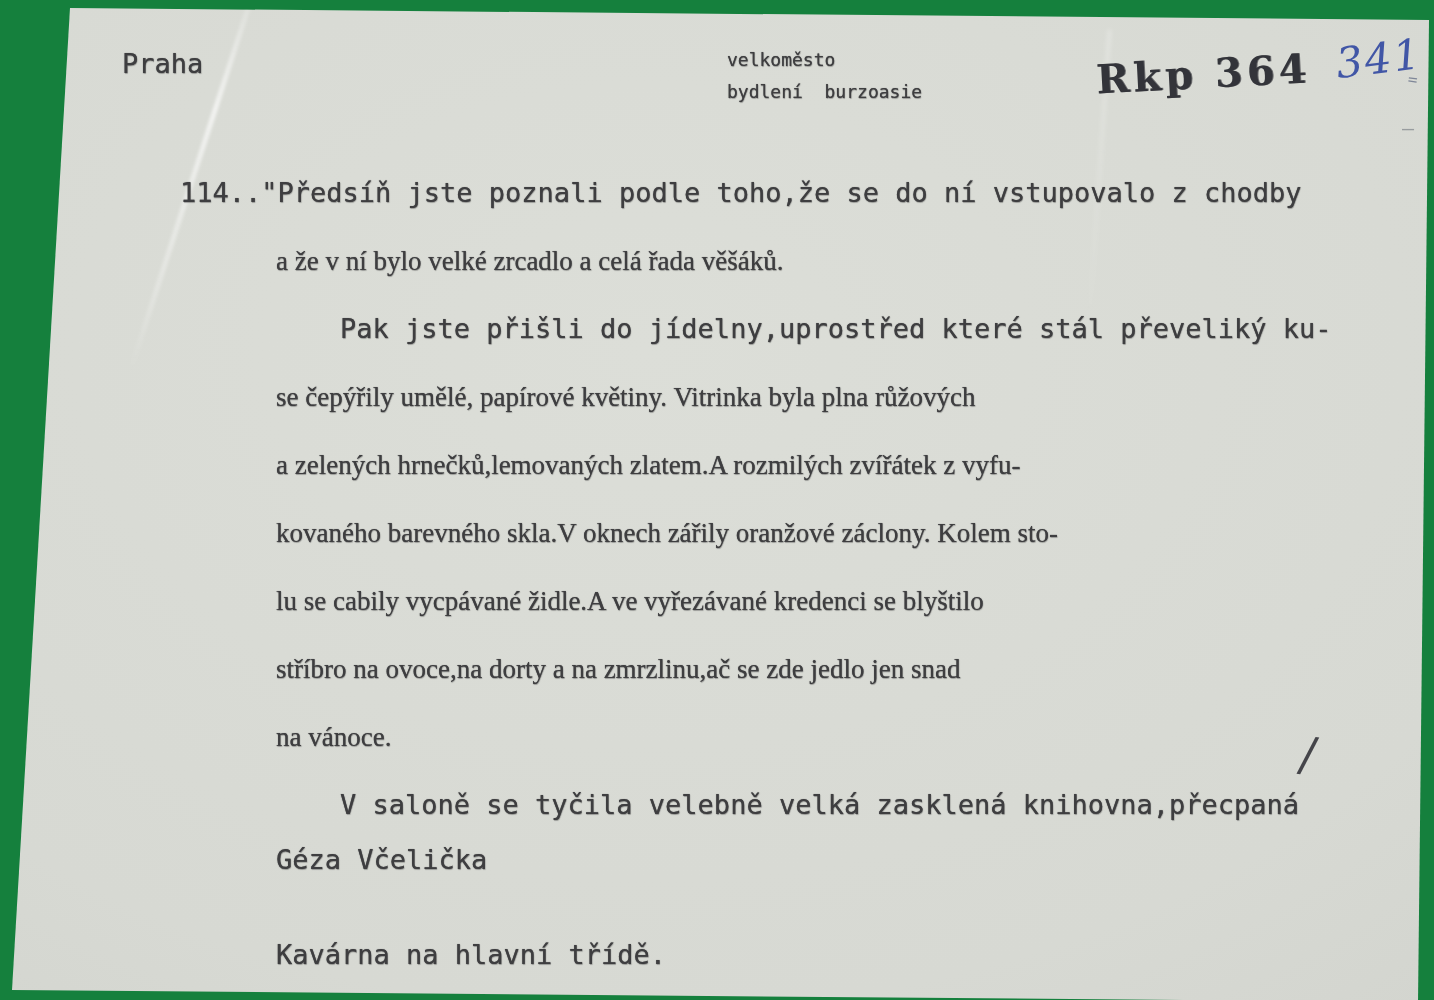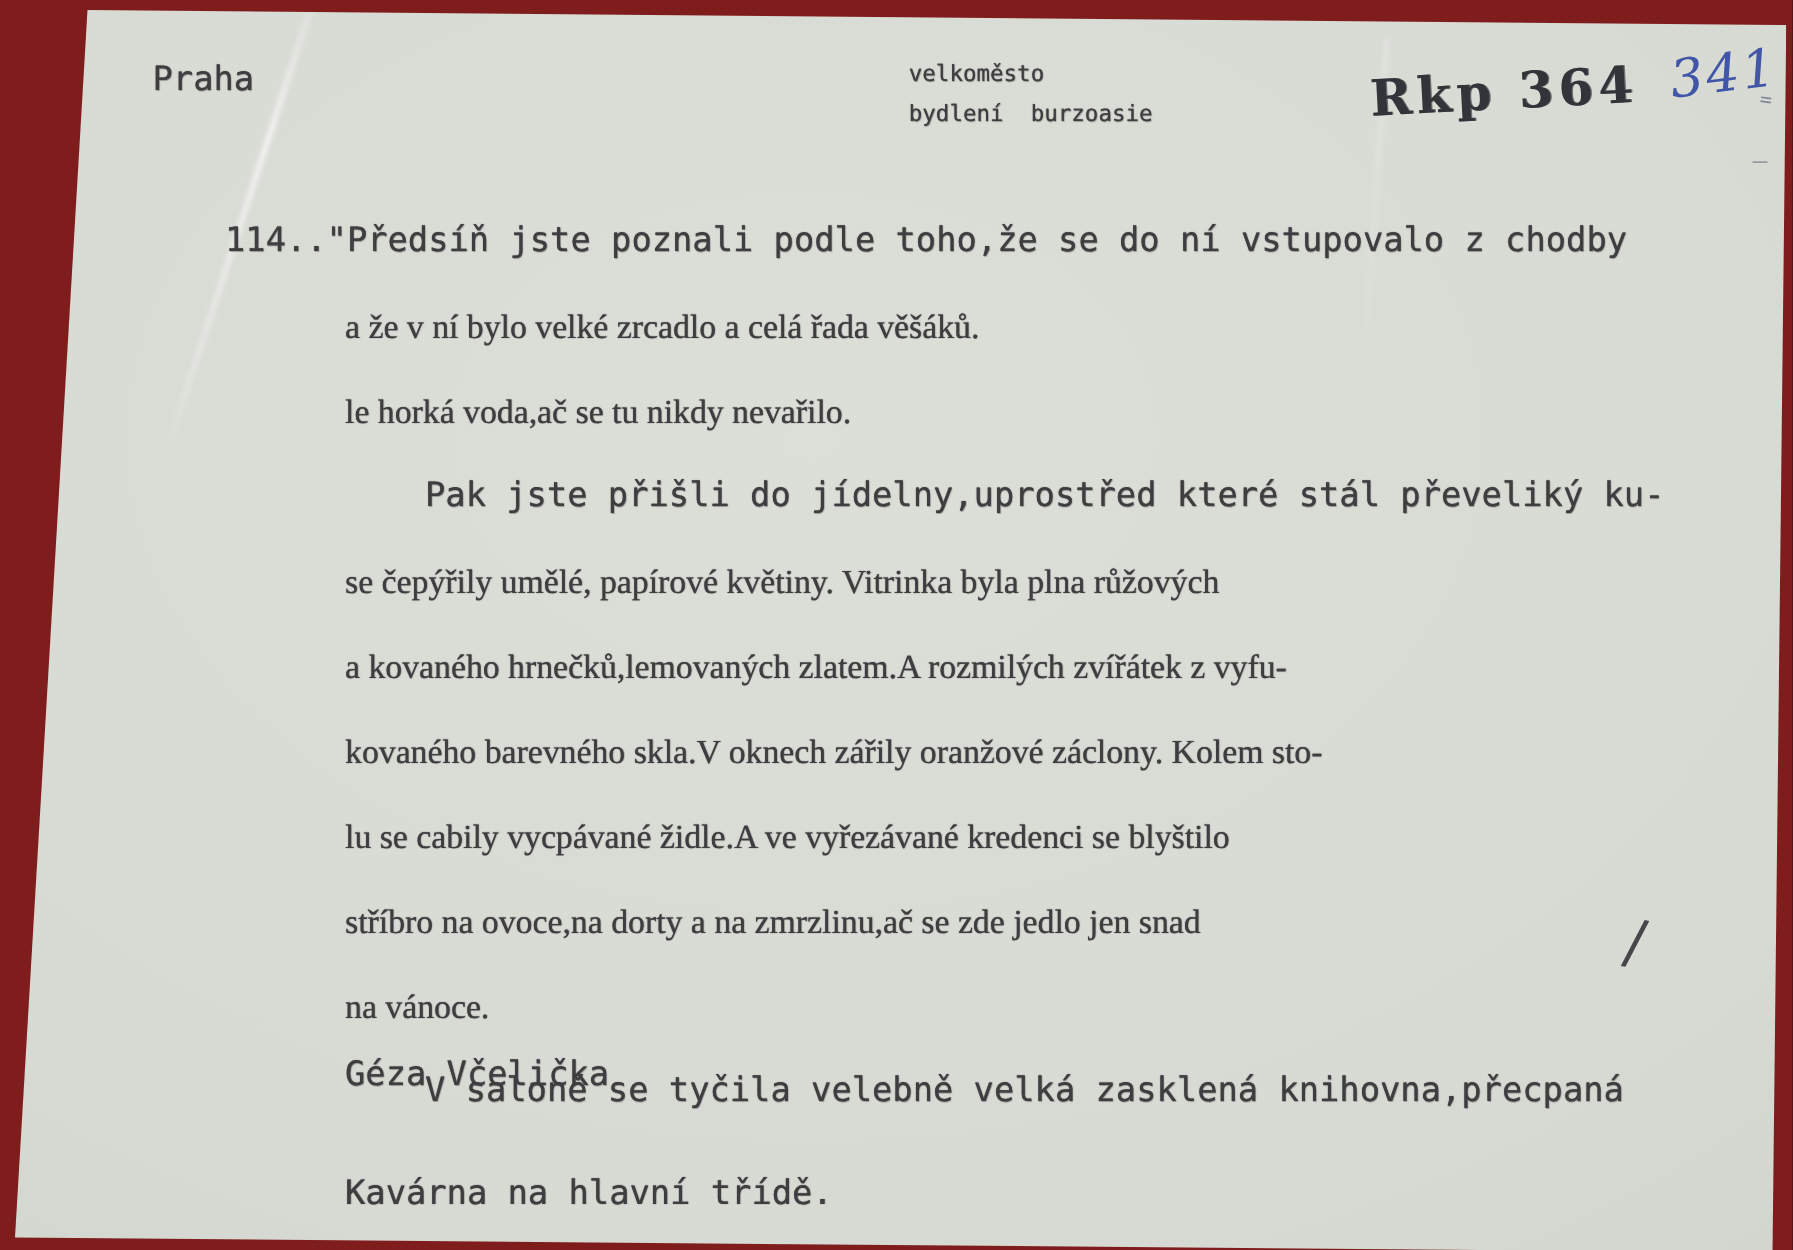--- a/index.html
+++ b/index.html
@@ -1,18 +1,18 @@
 <!DOCTYPE html>
 <html><head>
 <meta charset="utf-8">
 <style>
   html,body{margin:0;padding:0;}
   body{width:1434px;height:1000px;overflow:hidden;background:#0f0f13;
        font-family:"DejaVu Sans Mono", monospace;}
-  .scan{position:relative;width:1434px;height:1000px;background:#7f1d1d;}
+  .scan{position:relative;width:1434px;height:1000px;background:#15803d;}
   .paper{
     position:absolute;inset:0;
     clip-path:polygon(70px 8px, 1429px 20px, 1418px 1002px, 12px 990px);
     background:
       radial-gradient(120% 120% at 45% 35%, #dcded8 0%, #d7d9d3 55%, #cccec8 100%);
   }
   .crease{
     position:absolute;left:258px;top:-30px;width:5px;height:420px;
     background:linear-gradient(to bottom, rgba(255,255,255,0.0), rgba(255,255,255,0.65) 35%, rgba(255,255,255,0.25) 80%, rgba(255,255,255,0));
     transform:rotate(18deg);transform-origin:top center;filter:blur(1.5px);
@@ -72,24 +72,23 @@
     <div class="type hdr-subject"><div>velkoměsto</div><div>bydlení  burzoasie</div></div>
 
     <div class="stamp">Rkp 364</div>
     <div class="hand-num">341</div>
     <div class="hand-mark">=</div>
     <div class="pencil-dash">–</div>
 
     <div class="typescript type">
       <div class="line ind-first">114.."Předsíň jste poznali podle toho,že se do ní vstupovalo z chodby</div>
       <div class="line ind-body">a že v ní bylo velké zrcadlo a celá řada věšáků.</div>
-      <div class="line ind-body">le horká voda,ač se tu nikdy nevařilo.</div>
       <div class="line ind-para">Pak jste přišli do jídelny,uprostřed které stál převeliký ku-</div>
       <div class="line ind-body">se čepýřily umělé, papírové květiny. Vitrinka byla plna růžových</div>
-      <div class="line ind-body">a kovaného hrnečků,lemovaných zlatem.A rozmilých zvířátek z vyfu-</div>
+      <div class="line ind-body">a zelených hrnečků,lemovaných zlatem.A rozmilých zvířátek z vyfu-</div>
       <div class="line ind-body">kovaného barevného skla.V oknech zářily oranžové záclony. Kolem sto-</div>
       <div class="line ind-body">lu se cabily vycpávané židle.A ve vyřezávané kredenci se blyštilo</div>
       <div class="line ind-body">stříbro na ovoce,na dorty a na zmrzlinu,ač se zde jedlo jen snad</div>
       <div class="line ind-body">na vánoce.</div>
       <div class="line ind-para">V saloně se tyčila velebně velká zasklená knihovna,přecpaná</div>
       
       
       
       
       

